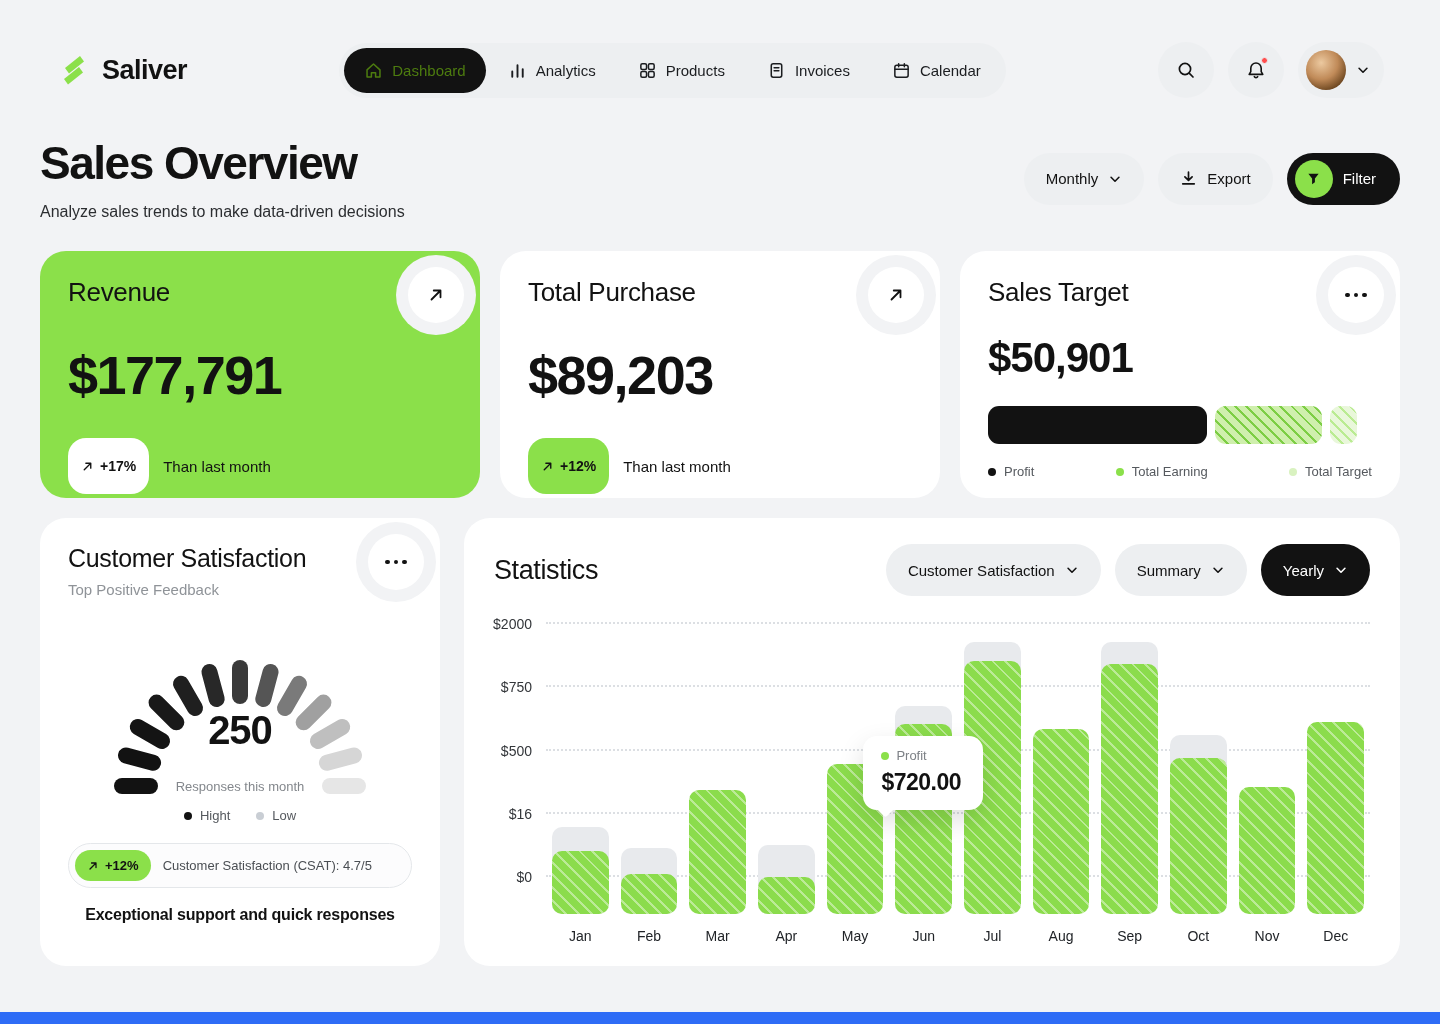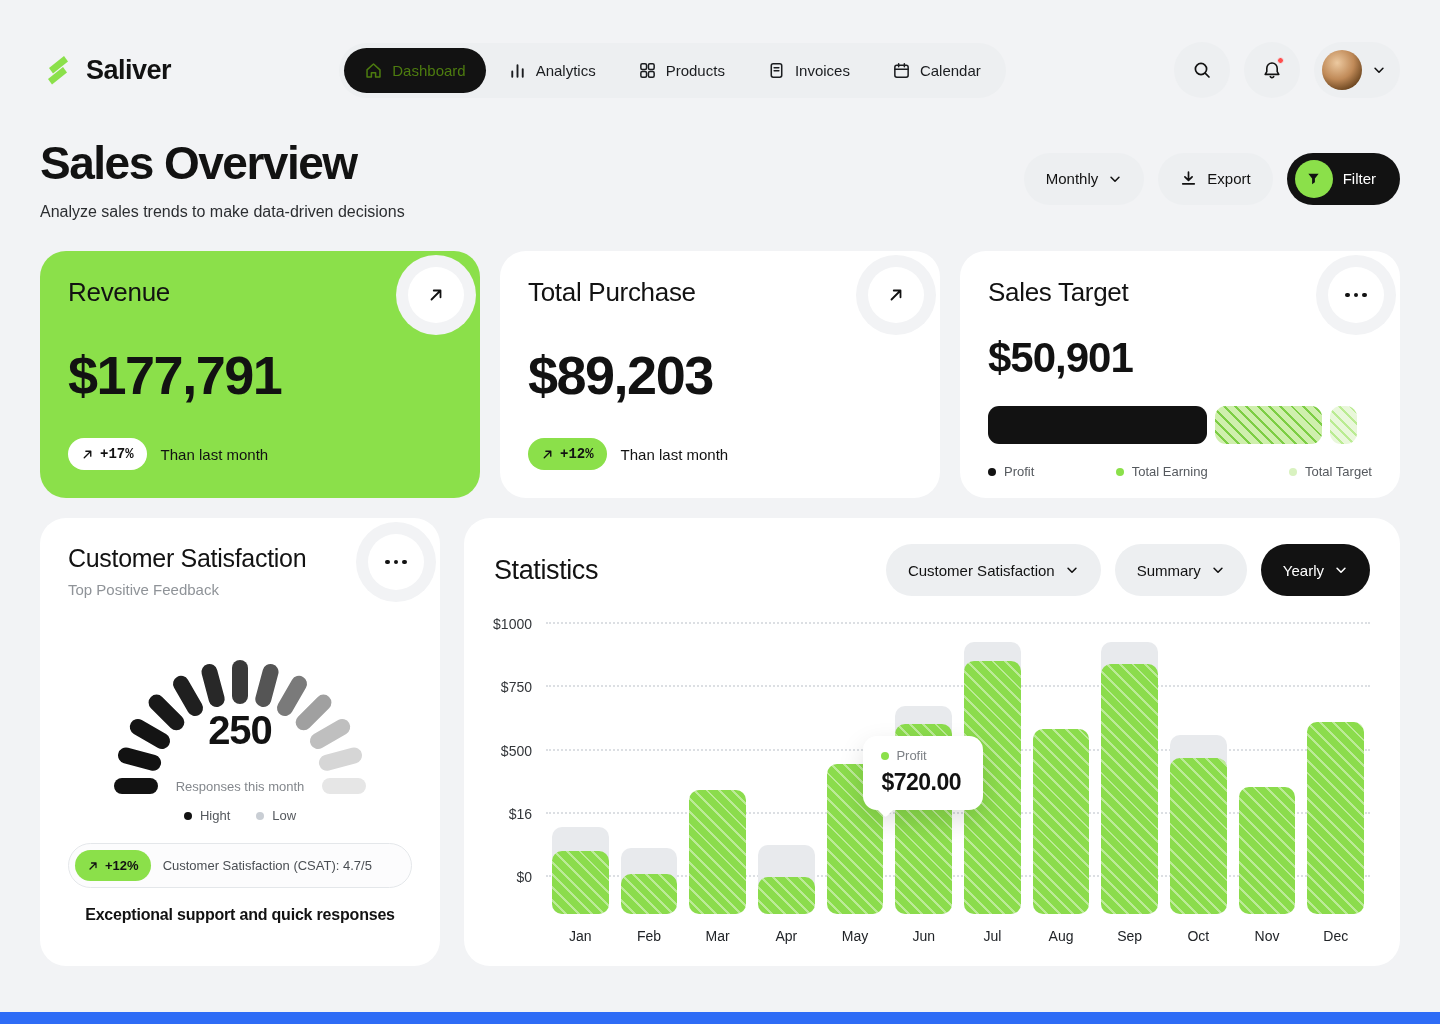--- a/index.html
+++ b/index.html
@@ -15,21 +15,21 @@
   html,body{width:1440px;height:1024px;overflow:hidden;}
   body{
     background:var(--page-bg);
     font-family:"Liberation Sans", sans-serif;
     color:var(--dark);
     position:relative;
   }
   button{font-family:inherit;border:none;background:none;cursor:pointer;color:inherit;}
 
   
-  .topbar{display:flex;align-items:center;justify-content:space-between;padding:42px 40px 0;}
+  .topbar{display:flex;align-items:center;justify-content:space-between;padding:42px 56px 0;}
   .logo{display:flex;align-items:center;gap:10px;}
   .logo-text{font-size:27px;font-weight:700;letter-spacing:-0.5px;}
   .nav-pills{display:flex;align-items:center;background:var(--gray-pill);border-radius:30px;padding:5px;gap:2px;}
   .nav-item{display:flex;align-items:center;gap:9px;padding:13px 20px;border-radius:26px;font-size:15px;font-weight:500;color:#1b1d20;}
   .nav-item svg{width:19px;height:19px;}
   .nav-item.active{background:var(--dark);color:#4d7c0f;}
   .topbar-right{display:flex;align-items:center;gap:14px;}
   .round-btn{width:56px;height:56px;border-radius:50%;background:var(--gray-pill);display:flex;align-items:center;justify-content:center;position:relative;}
   .bell-dot{position:absolute;top:15px;right:16px;width:7px;height:7px;border-radius:50%;background:#FF4D4D;border:1.5px solid var(--gray-pill);}
   .avatar-group{display:flex;align-items:center;gap:10px;background:var(--gray-pill);border-radius:30px;padding:8px 14px 8px 8px;}
@@ -51,21 +51,21 @@
   .card.tall{height:448px;}
   .card.green{background:var(--accent);}
   .stripe{position:absolute;top:-60px;bottom:-60px;width:230px;transform:skewX(-36deg);pointer-events:none;}
   .stripe.on-green{left:36%;background:rgba(0,0,0,0.05);}
   .stripe.on-white{left:34%;background:#E9ECEF;opacity:.55;}
   .card>*{position:relative;}
   .card-title{font-size:26px;font-weight:500;letter-spacing:-0.3px;}
   .big-value{font-size:54px;font-weight:600;letter-spacing:-1.5px;margin-top:36px;}
   .mid-value{font-size:42px;font-weight:600;letter-spacing:-1px;margin-top:26px;}
   .delta-row{display:flex;align-items:center;gap:14px;margin-top:32px;}
-  .delta-pill{display:flex;align-items:center;gap:6px;border-radius:18px;padding:8px 13px;font-size:14px;font-weight:600;font-family:Liberation Mono, monospace;}
+  .delta-pill{display:flex;align-items:center;gap:6px;border-radius:18px;padding:20px 13px;font-size:14px;font-weight:600;}
   .delta-pill.white{background:#fff;}
   .delta-pill.green{background:var(--accent);}
   .delta-note{font-size:15px;}
   .corner-btn{position:absolute;top:16px;right:16px;width:56px;height:56px;border-radius:50%;background:#fff;
     display:flex;align-items:center;justify-content:center;
     box-shadow:0 0 0 12px var(--page-bg), 0 1px 4px rgba(0,0,0,0.14);z-index:5;}
   .dots{display:flex;gap:4px;}
   .dots i{width:4.5px;height:4.5px;border-radius:50%;background:#121212;}
 
   
@@ -372,21 +372,21 @@
         </button>
       </div>
     </div>
 
     <div class="chart-wrap">
       <div class="y-axis">
           <div class="ytick" style="bottom: 37px;">$0</div>
           <div class="ytick" style="bottom: 100.25px;">$16</div>
           <div class="ytick" style="bottom: 163.5px;">$500</div>
           <div class="ytick" style="bottom: 226.75px;">$750</div>
-          <div class="ytick" style="bottom: 290px;">$1000</div>
+          <div class="ytick" style="bottom: 290px;">$2000</div>
         </div>
       <div class="plot">
         <div class="tooltip">
           <div class="tt-head">
               <i></i>
               <span>Profit</span>
             </div>
           <div class="tt-val">$720.00</div>
         </div>
       <div class="gridline" style="bottom: 37px;"></div>

